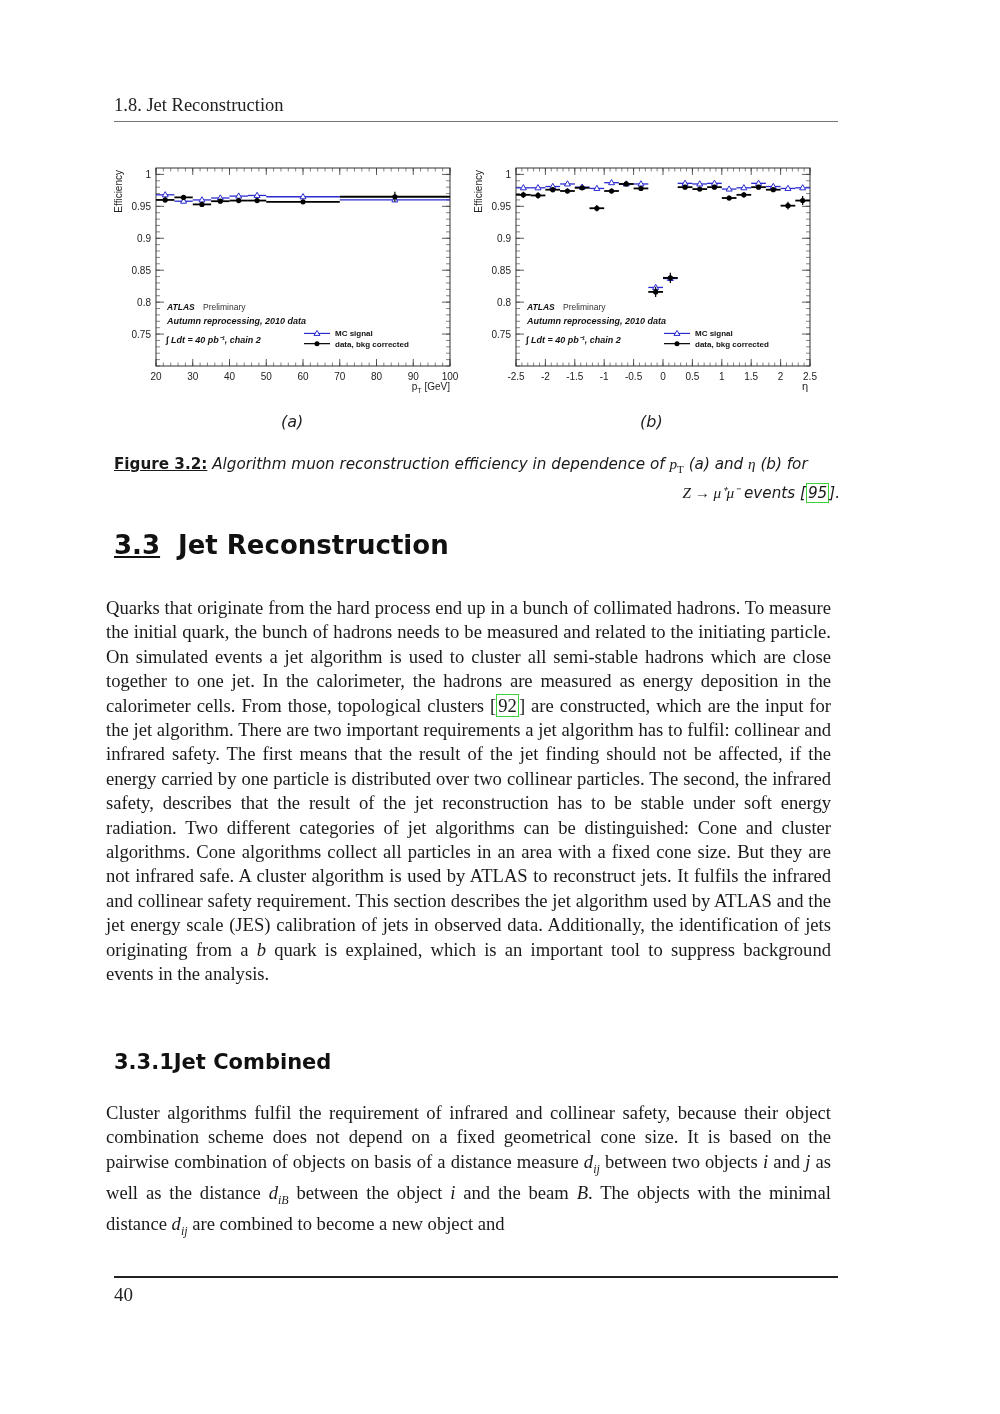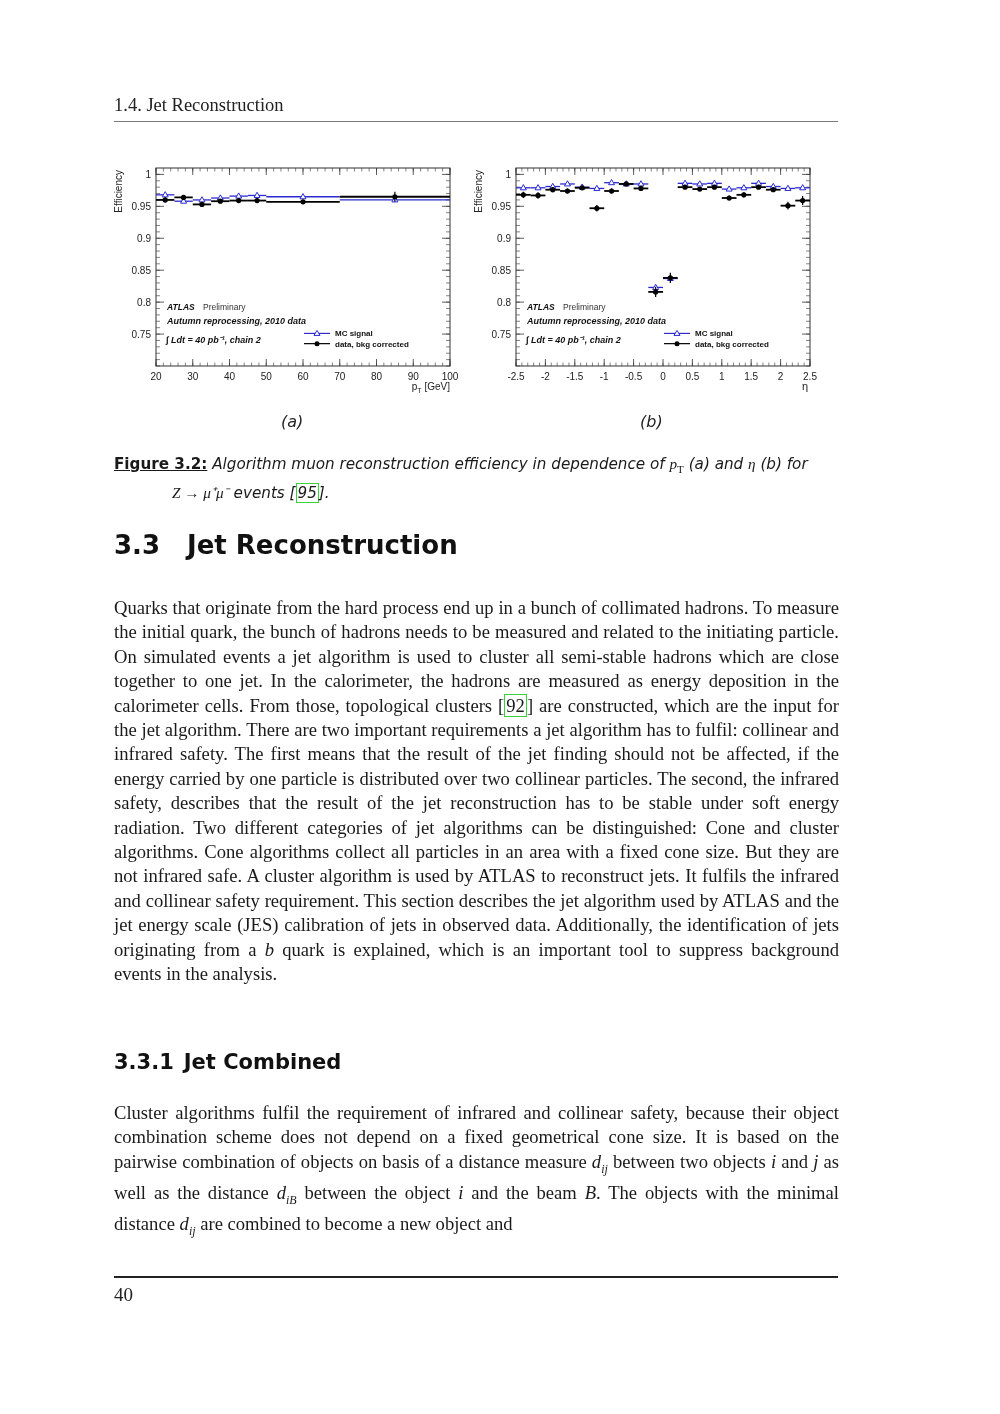--- a/index.html
+++ b/index.html
@@ -5,36 +5,36 @@
   html, body { margin: 0; padding: 0; background: #fff; }
   body { width: 1000px; height: 1414px; position: relative; overflow: hidden; font-family: "Liberation Serif", serif; color: #1a1a1a; }
   .running-head { position: absolute; left: 114px; top: 95px; font-size: 18.5px; color: #222; }
   .head-rule { position: absolute; left: 114px; top: 121px; width: 724px; height: 1px; background: #777; }
   .plot { position: absolute; top: 160px; width: 350px; height: 240px; }
   .plot svg { width: 350px; height: 240px; display: block; }
   .sublabel { position: absolute; top: 412px; font-family: "DejaVu Sans", sans-serif; font-style: italic; font-size: 16px; color: #222; }
   .caption { position: absolute; left: 114px; top: 452px; width: 726px; font-family: "DejaVu Sans", sans-serif; font-size: 15.2px; line-height: 23px; color: #1a1a1a; }
   .caption .lead { font-weight: bold; font-style: normal; text-decoration: underline; }
   .caption .it { font-style: italic; }
-  .caption .indent { padding-left: 58px; }
+  .caption .indent { padding-left: 58px; text-align: right; }
   .cite { border: 1px solid #3bd13b; padding: 0 1px; }
   .sec-title { position: absolute; left: 114px; top: 530px; font-family: "DejaVu Sans", sans-serif; font-weight: bold; font-size: 26px; color: #111; }
-  .sec-title .num { margin-right: 27px; }
+  .sec-title .num { margin-right: 18px; text-decoration: underline; }
   .subsec-title { position: absolute; left: 114px; top: 1050px; font-family: "DejaVu Sans", sans-serif; font-weight: bold; font-size: 21px; color: #111; }
-  .subsec-title .num { margin-right: 10px; }
-  .para { position: absolute; left: 114px; width: 725px; font-size: 18.6px; line-height: 24.4px; text-align: justify; color: #1a1a1a; }
+  .subsec-title .num { }
+  .para { position: absolute; left: 106px; width: 725px; font-size: 18.6px; line-height: 24.4px; text-align: justify; color: #1a1a1a; }
   .para .math { font-style: italic; }
   .foot-rule { position: absolute; left: 114px; top: 1276px; width: 724px; height: 2px; background: #222; }
   .page-num { position: absolute; left: 114px; top: 1284px; font-size: 19px; color: #222; }
   svg text { font-family: "Liberation Sans", sans-serif; }
 </style>
 </head>
 <body>
 
-<div class="running-head">1.4. Jet Reconstruction</div>
+<div class="running-head">1.8. Jet Reconstruction</div>
 <div class="head-rule"></div>
 
 <div class="plot" style="left:110px;">
   <svg id="plot-a-svg" viewBox="0 0 350 240">
       <rect x="46" y="8" width="294" height="198" fill="none" stroke="#333" stroke-width="1"></rect>
       <line x1="46" y1="206" x2="46" y2="199" stroke="#333" stroke-width="0.8"></line>
       <line x1="46" y1="8" x2="46" y2="15" stroke="#333" stroke-width="0.8"></line>
       <text x="46" y="220" font-size="10" text-anchor="middle" fill="#222">20</text>
       <line x1="82.75" y1="206" x2="82.75" y2="199" stroke="#333" stroke-width="0.8"></line>
       <line x1="82.75" y1="8" x2="82.75" y2="15" stroke="#333" stroke-width="0.8"></line>

